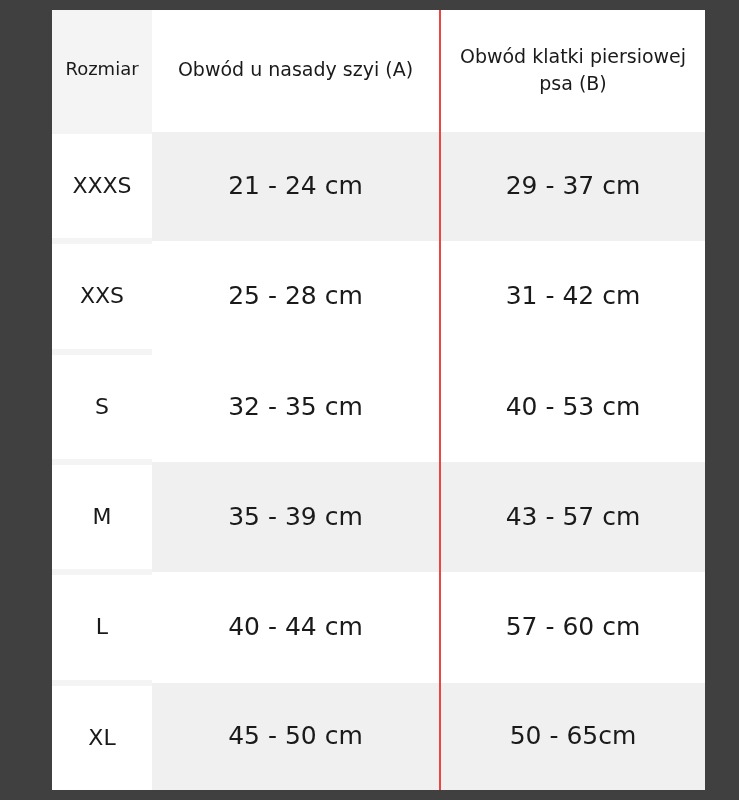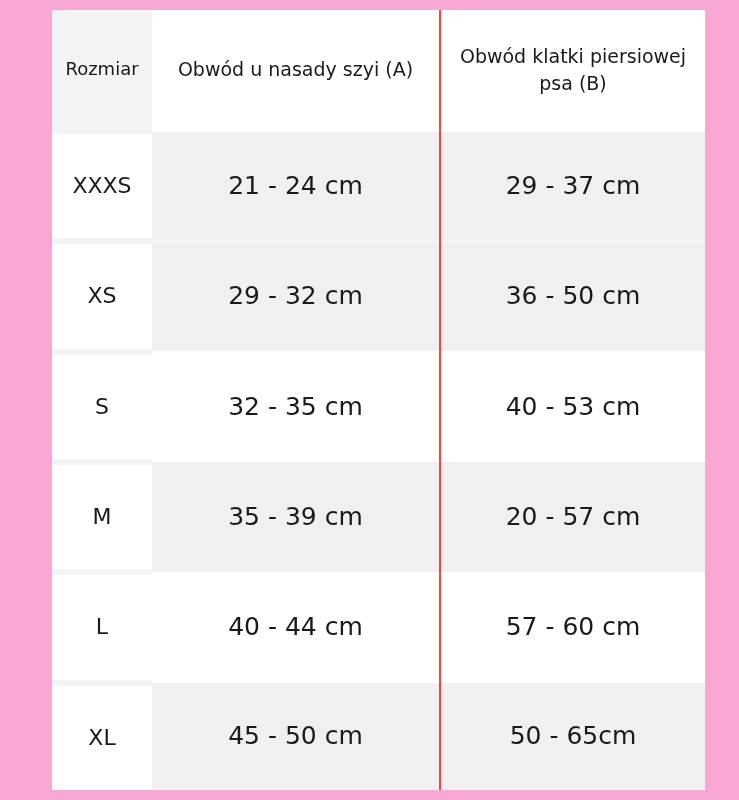--- a/index.html
+++ b/index.html
@@ -12,21 +12,21 @@
     background: #f4f4f4;
     font-family: "DejaVu Sans", sans-serif;
     color: #1a1a1a;
     overflow: hidden;
   }
   .sheet {
     width: 739px;
     height: 800px;
     box-sizing: border-box;
     padding: 10px 34px 10px 52px;
-    background: #f9a8d4;
+    background: #404040;
     display: flex;
     flex-direction: column;
   }
   table.size-table {
     width: 100%;
     height: 100%;
     border-collapse: collapse;
     table-layout: fixed;
   }
   table.size-table col.col-size { width: 100px; }
@@ -113,34 +113,34 @@
         <th class="meas-col col-a">Obwód u nasady szyi (A)</th>
         <th class="meas-col col-b">Obwód klatki piersiowej psa (B)</th>
       </tr>
     </thead>
     <tbody>
       <tr class="row-odd">
         <td class="size-col">XXXS</td>
         <td class="meas-col col-a">21 - 24 cm</td>
         <td class="meas-col col-b">29 - 37 cm</td>
       </tr>
-      <tr class="row-odd">
-        <td class="size-col">XS</td>
-        <td class="meas-col col-a">29 - 32 cm</td>
-        <td class="meas-col col-b">36 - 50 cm</td>
+      <tr class="row-even">
+        <td class="size-col">XXS</td>
+        <td class="meas-col col-a">25 - 28 cm</td>
+        <td class="meas-col col-b">31 - 42 cm</td>
       </tr>
       <tr class="row-even">
         <td class="size-col">S</td>
         <td class="meas-col col-a">32 - 35 cm</td>
         <td class="meas-col col-b">40 - 53 cm</td>
       </tr>
       <tr class="row-odd">
         <td class="size-col">M</td>
         <td class="meas-col col-a">35 - 39 cm</td>
-        <td class="meas-col col-b">20 - 57 cm</td>
+        <td class="meas-col col-b">43 - 57 cm</td>
       </tr>
       <tr class="row-even">
         <td class="size-col">L</td>
         <td class="meas-col col-a">40 - 44 cm</td>
         <td class="meas-col col-b">57 - 60 cm</td>
       </tr>
       <tr class="row-odd">
         <td class="size-col">XL</td>
         <td class="meas-col col-a">45 - 50 cm</td>
         <td class="meas-col col-b">50 - 65cm</td>

